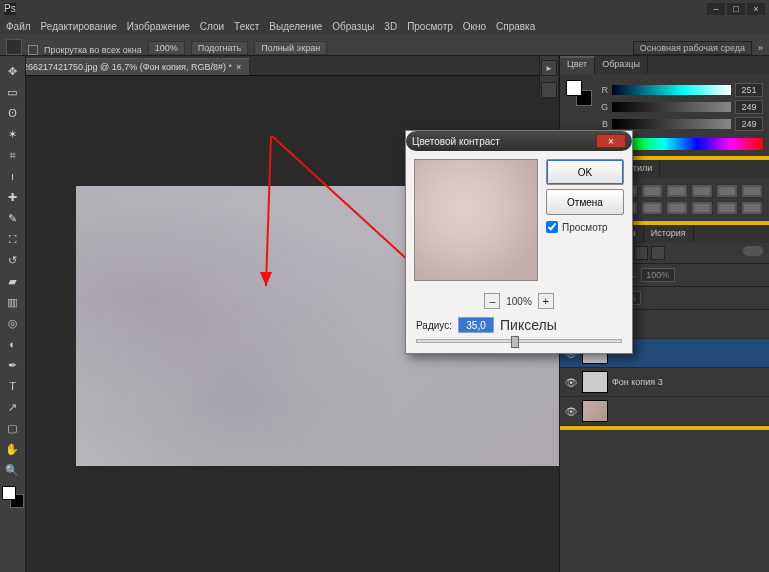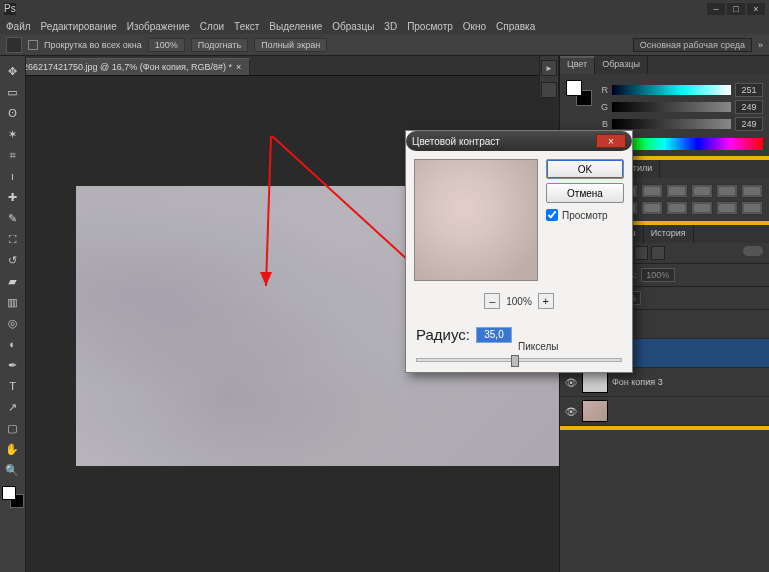--- a/index.html
+++ b/index.html
@@ -8,21 +8,21 @@
 
 .titlebar { background: #3a3a3a; height: 18px; display: flex; align-items: center; padding: 0 4px; color: #d0d0d0; font-size: 10px; }
 .titlebar .logo { width: 12px; height: 12px; background: #222; margin-right: 6px; }
 .titlebar .win-controls { margin-left: auto; display: flex; gap: 0; }
 .titlebar .win-controls span { width: 18px; height: 12px; background: #2a2a2a; color: #ccc; font-size: 9px; text-align: center; line-height: 12px; margin-left: 2px; cursor: pointer; }
 
 .menubar { background: #3a3a3a; height: 16px; display: flex; align-items: center; padding: 0 6px; color: #c8c8c8; font-size: 10px; gap: 10px; }
 .menubar span { cursor: pointer; }
 
 
-.optionsbar { background: #404040; height: 22px; display: flex; align-items: center; padding: 0 6px; gap: 6px; border-bottom: 1px solid #1f1f1f; }
+.optionsbar { background: #404040; height: 22px; display: flex; align-items: flex-end; padding: 0 6px; gap: 6px; border-bottom: 1px solid #1f1f1f; }
 .optionsbar .tool-ind { width: 16px; height: 16px; background: #2f2f2f; border: 1px solid #555; }
 .optionsbar .checkbox { width: 10px; height: 10px; border: 1px solid #888; display: inline-block; }
 .optionsbar .opt-label { color: #c8c8c8; font-size: 9px; }
 .optionsbar .opt-btn { background: #4a4a4a; color: #c8c8c8; border: 1px solid #333; font-size: 9px; padding: 1px 6px; cursor: pointer; }
 .optionsbar .right { margin-left: auto; display:flex; gap:6px; align-items:center;}
 .optionsbar .workspace-btn { background:#3b3b3b; border:1px solid #222; color:#bbb; font-size:9px; padding:1px 6px; cursor:pointer;}
 
 
 .doctab-bar { background: #323232; height: 20px; display: flex; align-items: flex-end; padding: 0 4px; border-bottom: 1px solid #121212; }
 .doctab { background: #4a4a4a; color: #d8d8d8; font-size: 9px; padding: 3px 8px; border-top: 1px solid #5a5a5a; border-left: 1px solid #5a5a5a; border-right: 1px solid #2a2a2a; display:flex; gap:4px; align-items:center;}
@@ -88,31 +88,31 @@
 .layer-row .thumb.img{background:linear-gradient(135deg,#caa 0%,#a98 100%);}
 .layer-row .name{font-size:9px;}
 
 
 .dialog { position:absolute; left:405px; top:130px; width:228px; background:#f3f2f1; border:1px solid #7a7a7a; box-shadow: 4px 4px 10px rgba(0,0,0,.5); font-size:11px; color:#222;}
 .dialog .dlg-title { background: linear-gradient(#4a4a4a,#2f2f2f); color:#eee; font-size:10px; padding:3px 6px; display:flex; align-items:center;border-radius:10px;}
 .dialog .dlg-title .close{margin-left:auto;width:30px;height:14px;background:#c0392b;color:#fff;font-size:10px;text-align:center;line-height:14px;cursor:pointer;border:1px solid #7a1f18;}
 .dialog .dlg-body { padding:8px; display:flex; gap:8px;}
 .dialog .preview { width:124px; height:122px; border:1px solid #888; background: radial-gradient(circle at 40% 40%, #e3cfca 0%, #d8c6c1 30%, #cbbab5 55%, #bfaea9 80%); background-color:#d7c6c2;}
 .dialog .btns{display:flex;flex-direction:column;gap:4px;flex:1;}
-.dialog .btn{background:linear-gradient(#fefefe,#e3e3e3);border:1px solid #8a8a8a;border-radius:2px;height:20px;font-size:10px;cursor:pointer;}
+.dialog .btn{background:linear-gradient(#fefefe,#e3e3e3);border:1px solid #8a8a8a;border-radius:2px;height:26px;font-size:10px;cursor:pointer;}
 .dialog .btn.primary{box-shadow:0 0 0 1px #2e6ed6 inset;}
 .dialog .chk{display:flex;gap:4px;align-items:center;font-size:10px;color:#333;margin-top:2px;}
 .dialog .chk input{width:12px;height:12px;}
 .dialog .zoomrow{display:flex;gap:6px;align-items:center;justify-content:center;padding:4px 8px;}
 .dialog .zoomrow .zb{width:16px;height:16px;border:1px solid #999;background:#eee;font-size:11px;line-height:14px;text-align:center;cursor:pointer;}
 .dialog .zoomrow .zv{font-size:10px;color:#333;}
 .dialog .radius-row{display:flex;gap:6px;align-items:center;padding:4px 10px;}
-.dialog .radius-row .rl{font-size:15px;}
+.dialog .radius-row .rl{font-size:10px;}
 .dialog .radius-row .rin{width:36px;height:16px;background:#fff;border:1px solid #7aa6e0;color:#fff;font-size:10px;background:#3a76d0;text-align:center;}
-.dialog .radius-row .unit{font-size:10px;color:#333;margin-top:24px;}
+.dialog .radius-row .unit{font-size:14px;color:#333;}
 .dialog .slider{padding:2px 10px 10px;}
 .dialog .slider .strack{height:4px;background:#ddd;border:1px solid #aaa;position:relative;cursor:pointer;}
 .dialog .slider .sthumb{position:absolute;top:-4px;width:8px;height:12px;background:#bbb;border:1px solid #666;left:46%;}
 </style>
 </head>
 <body>
 
 <div class="titlebar">
   <div class="logo">Ps</div>
   <div class="win-controls">

